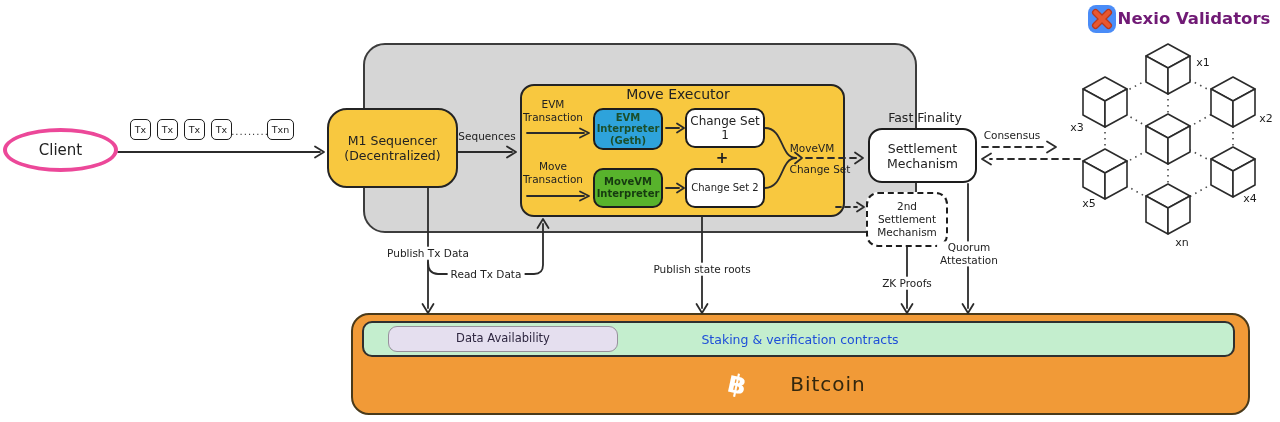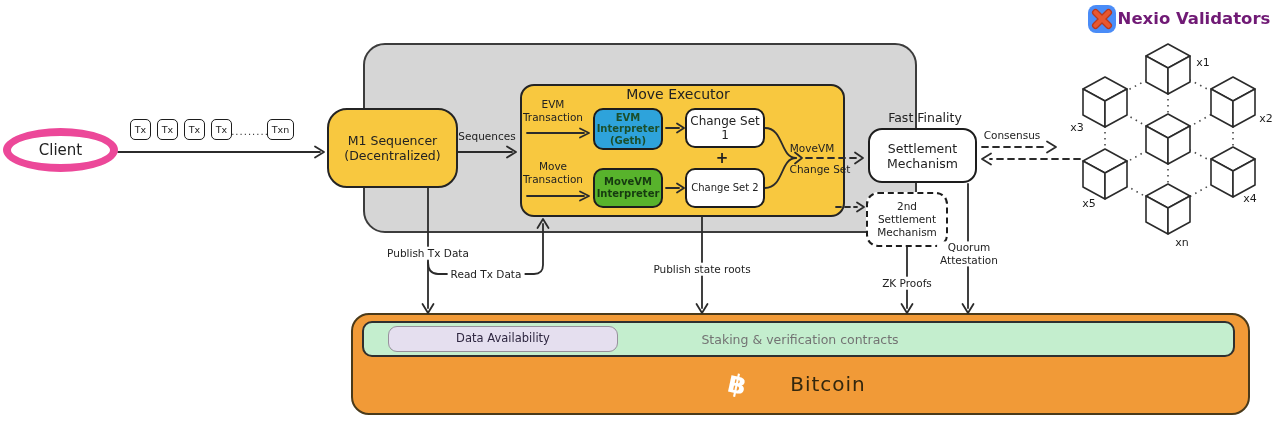--- a/index.html
+++ b/index.html
@@ -26,21 +26,21 @@
   <div class="abs yellow" style="left:520px;top:84px;width:325px;height:133px;border-radius:14px;z-index:1;"></div>
 
   <div class="abs" style="left:351px;top:313px;width:899px;height:102px;border-radius:18px;z-index:1;
               background:var(--orange,#F19A37);border:2.5px solid #4a3a1a;"></div>
   <div class="abs" style="left:362px;top:321px;width:873px;height:36px;border-radius:10px;z-index:1;
               background:var(--light-green,#C4EECE);border:2px solid #2f2f2f;"></div>
   <div class="box" style="left:368px;top:326px;width:230px;height:26px;border-radius:9px;z-index:1;
               background:var(--lavender,#E5DFEF);border:1.6px solid #97909c;font-size:11.5px;color:#2e2640;margin-left:20px;">
     <span>Data Availability</span>
   </div>
-  <div class="lbl" style="left:800px;top:339px;font-size:12.5px;color:#737373;z-index:1;">Staking &amp; verification contracts</div>
+  <div class="lbl" style="left:800px;top:339px;font-size:12.5px;color:#1d4ed8;z-index:1;">Staking &amp; verification contracts</div>
   <div class="lbl" style="left:737px;top:385px;font-size:26px;font-weight:bold;color:#fff;z-index:1;transform:translate(-50%,-50%) rotate(12deg);">฿</div>
   <div class="lbl" style="left:828px;top:384px;font-size:20px;color:#33270e;letter-spacing:1px;z-index:1;">Bitcoin</div>
 
   <svg class="abs" style="left:0;top:0;z-index:2;pointer-events:none;" width="1280" height="422" viewBox="0 0 1280 422">
     <defs>
       <g id="cube">
         <path d="M0,-25 L22,-13 L0,-1 L-22,-13 Z" fill="#fff" stroke="#2b2b2b" stroke-width="1.6" stroke-linejoin="round"></path>
         <path d="M-22,-13 L0,-1 L0,25 L-22,13 Z" fill="#fff" stroke="#2b2b2b" stroke-width="1.6" stroke-linejoin="round"></path>
         <path d="M22,-13 L0,-1 L0,25 L22,13 Z" fill="#fff" stroke="#2b2b2b" stroke-width="1.6" stroke-linejoin="round"></path>
       </g>
@@ -152,21 +152,21 @@
         <text x="1203" y="66">x1</text>
         <text x="1266" y="122">x2</text>
         <text x="1077" y="131">x3</text>
         <text x="1250" y="202">x4</text>
         <text x="1089" y="207">x5</text>
         <text x="1182" y="246">xn</text>
       </g>
     </g>
   </svg>
 
-  <div class="box" style="left:3px;top:128px;width:115px;height:44px;border:8px solid #ec4899;border-radius:50%;
+  <div class="box" style="left:3px;top:128px;width:115px;height:44px;border:4px solid #ec4899;border-radius:50%;
               background:#fff;font-size:15px;z-index:3;">
     <span>Client</span>
   </div>
 
   <div class="box white-node" style="left:130px;top:119px;width:21px;height:21px;border-width:1.5px;border-radius:5px;font-size:9.5px;z-index:3;">
       <span>Tx</span>
     </div>
   <div class="box white-node" style="left:157px;top:119px;width:21px;height:21px;border-width:1.5px;border-radius:5px;font-size:9.5px;z-index:3;">
       <span>Tx</span>
     </div>

